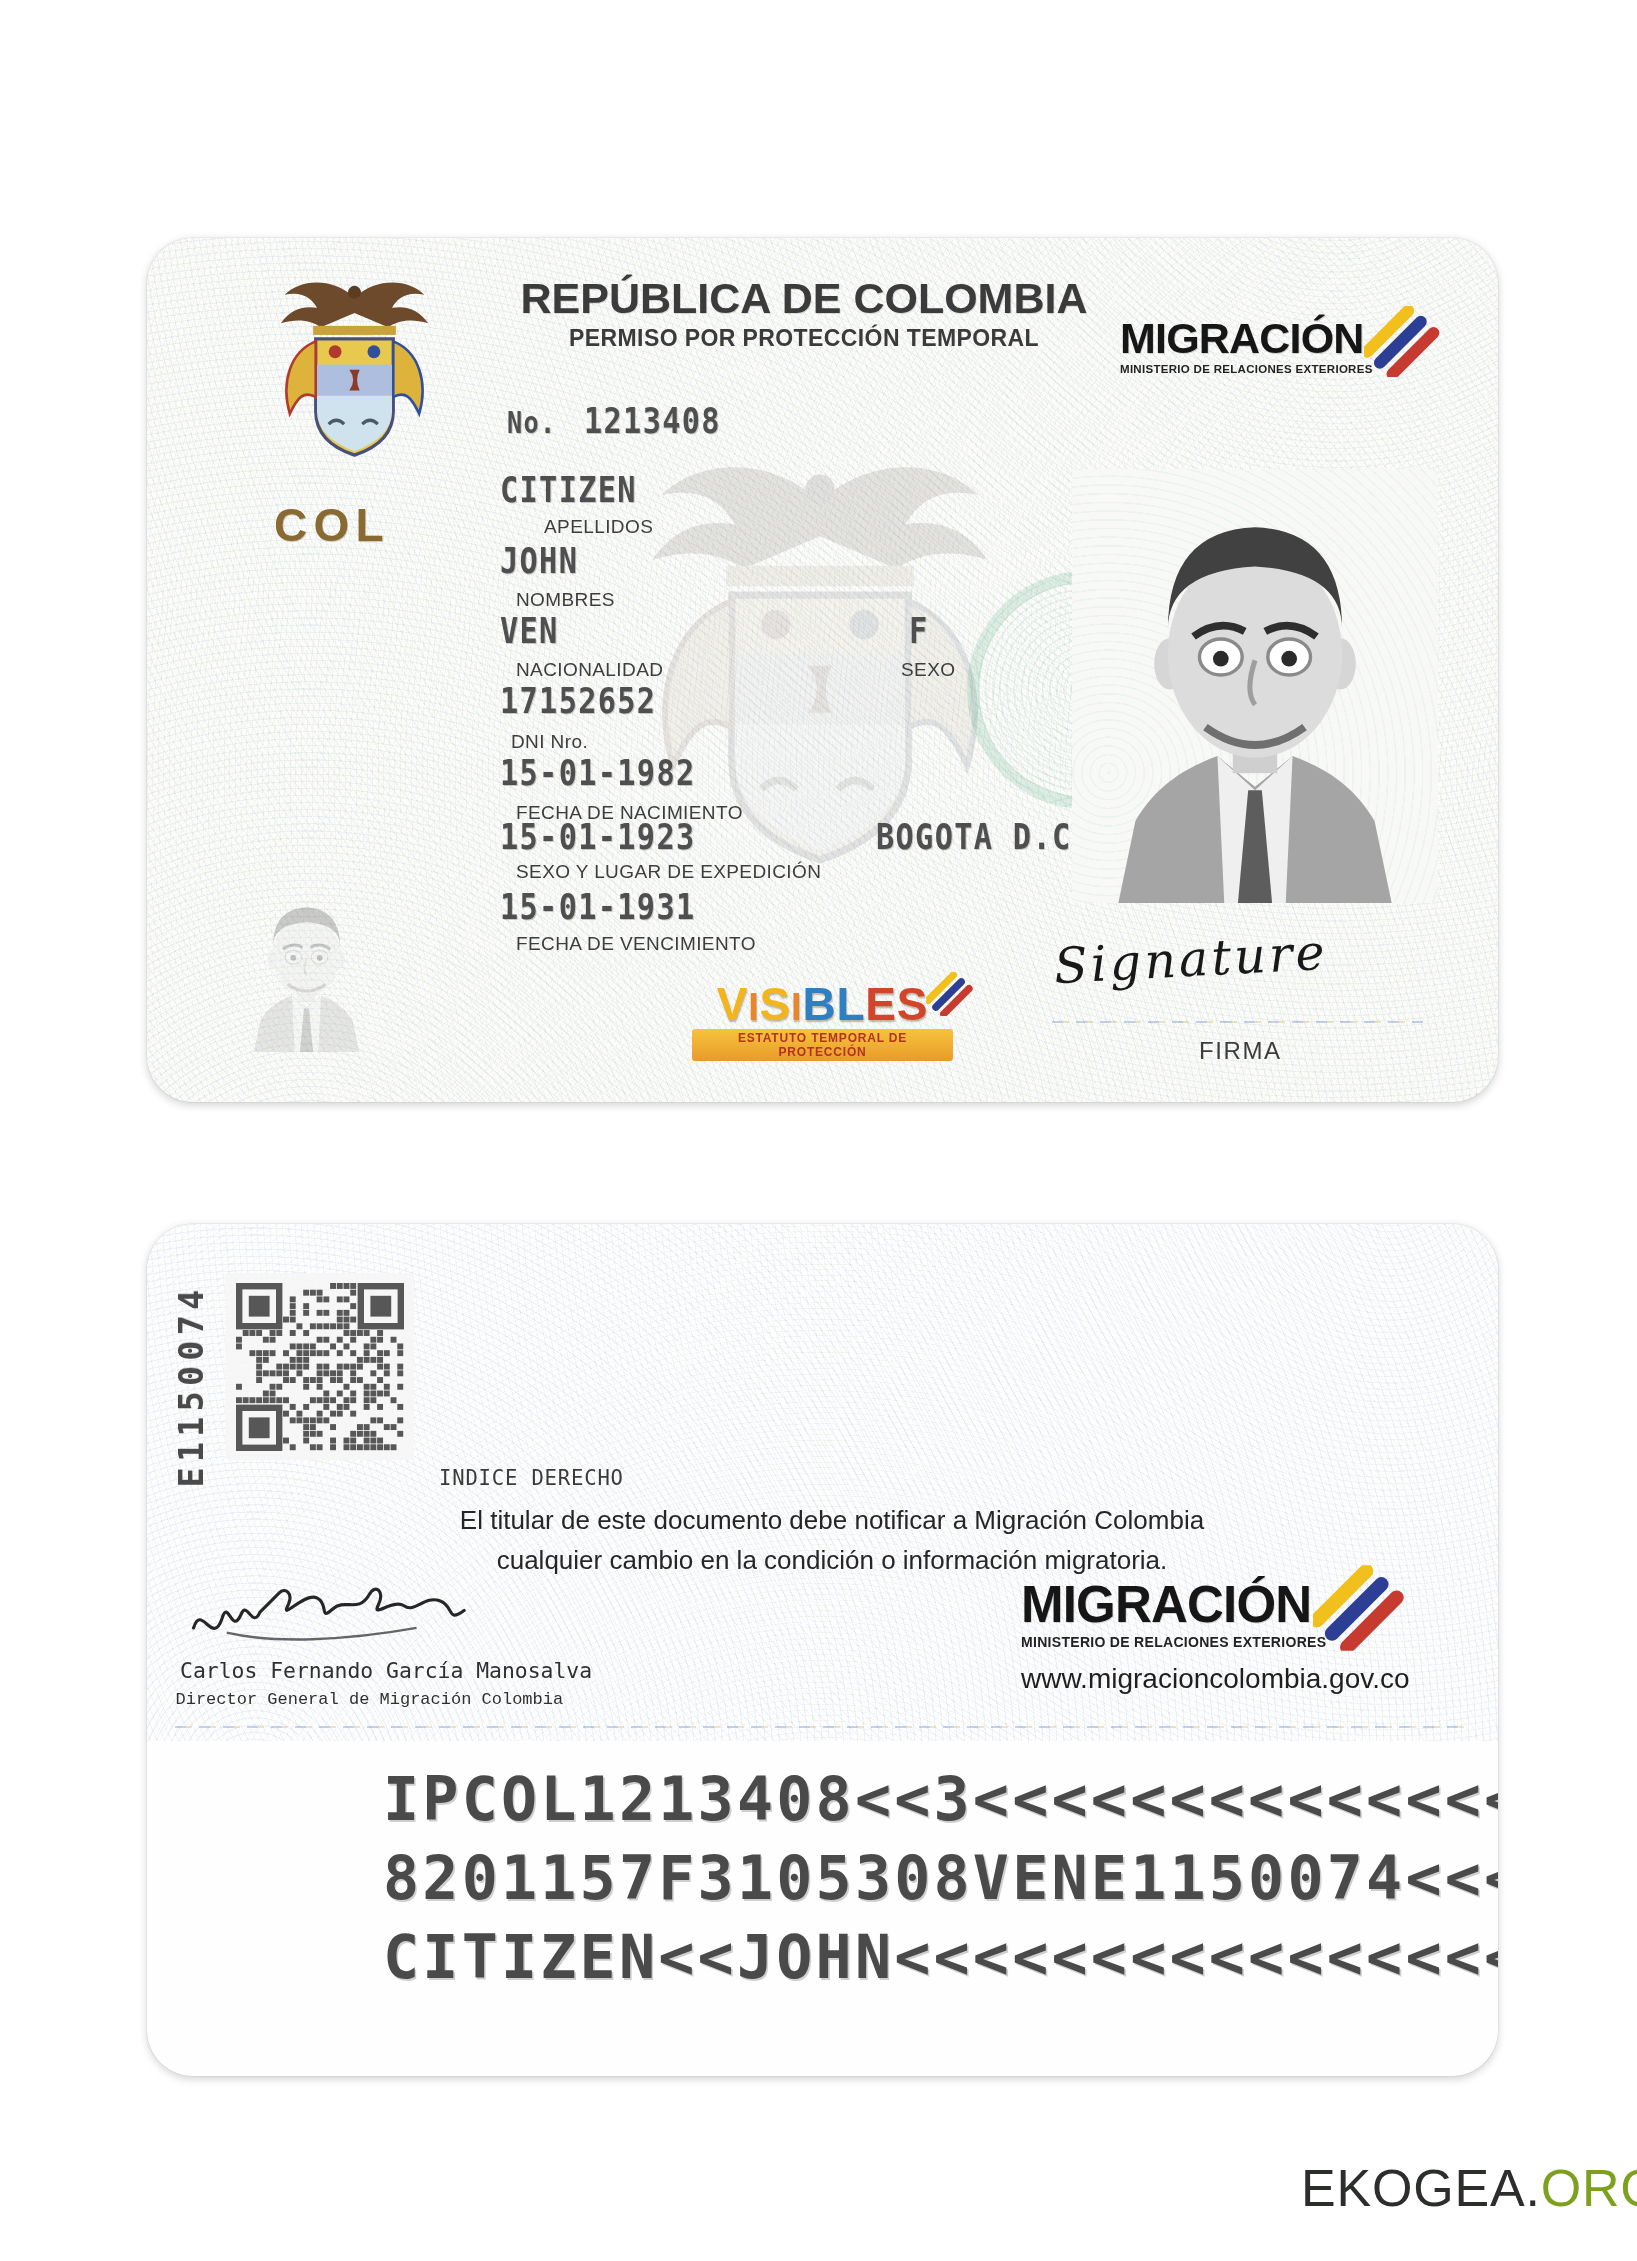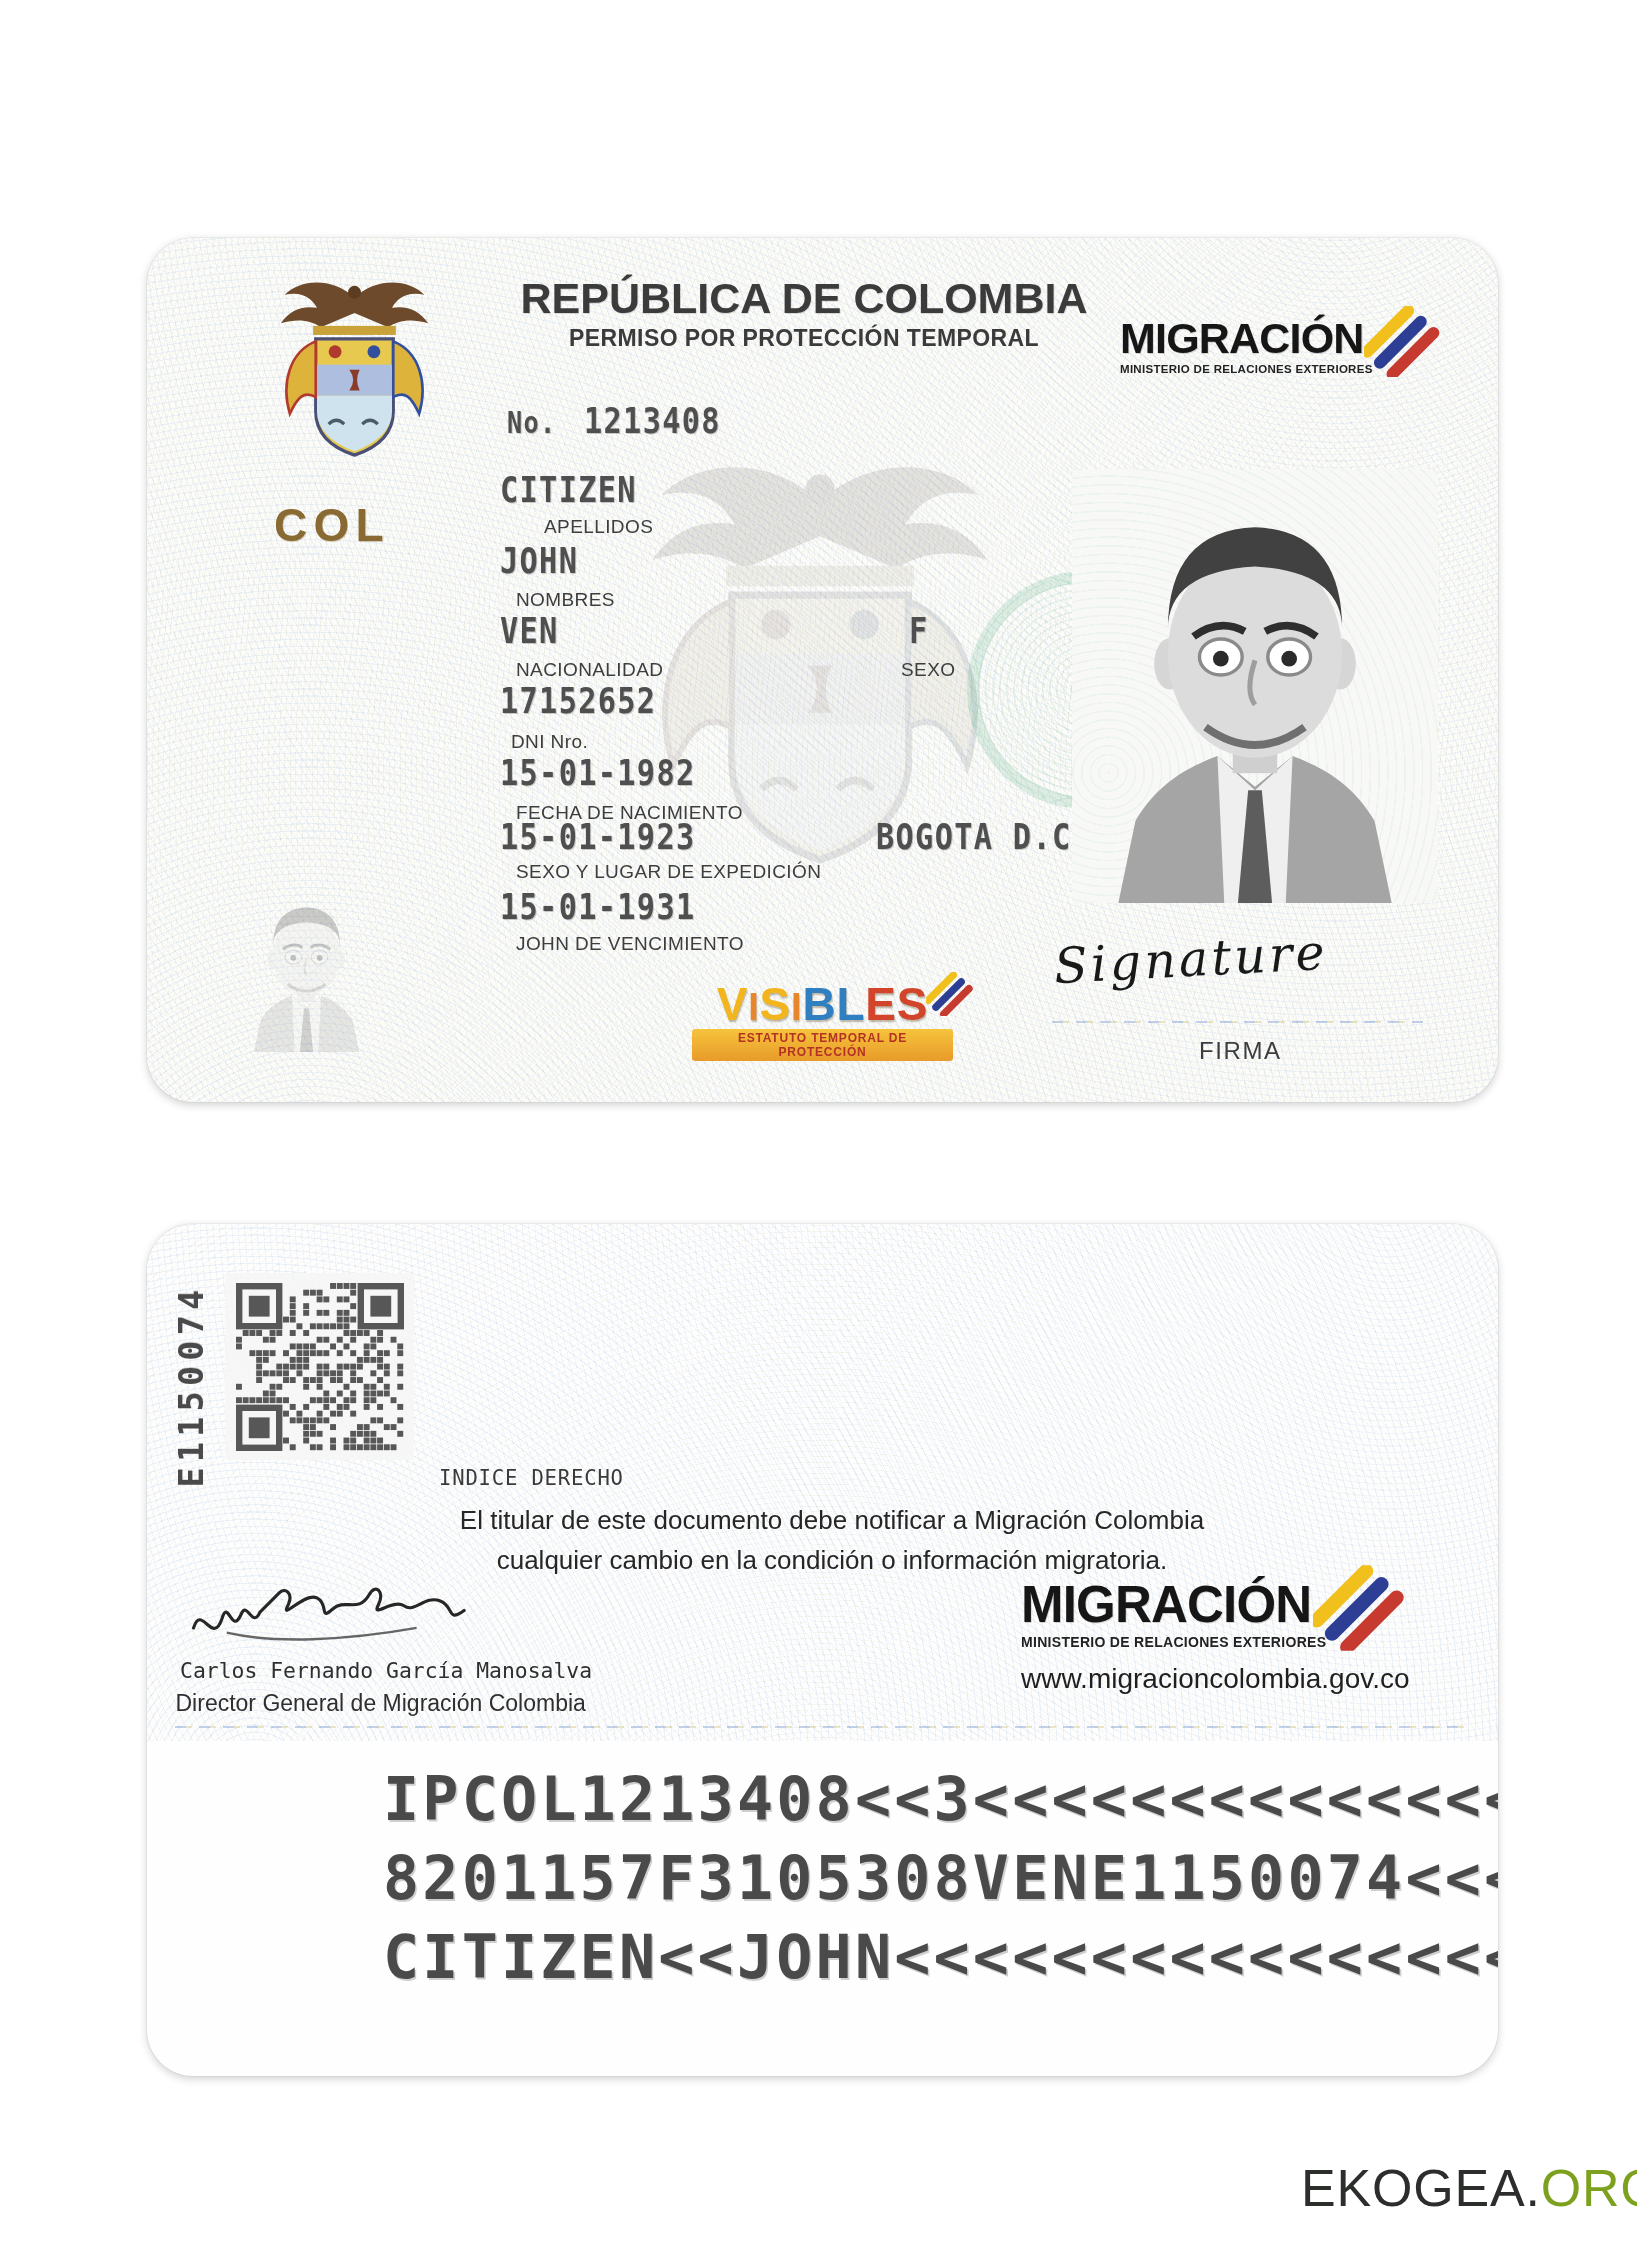--- a/index.html
+++ b/index.html
@@ -82,22 +82,22 @@
   .qr{position:absolute;left:78px;top:49px;width:189px;height:187px;background:rgba(246,246,246,.85);
       border-radius:3.2px;display:flex;align-items:center;justify-content:center;}
   .qr svg{display:block;}
   .indice{position:absolute;left:292px;top:242px;font-family:"DejaVu Sans Mono",monospace;
       font-size:20.6px;color:#3a3a3a;letter-spacing:0.8px;}
   .notice{position:absolute;left:158px;top:276px;width:1054px;text-align:center;
       font-size:26px;color:#262626;line-height:1.55;}
   .scribble{position:absolute;left:32px;top:347px;}
   .dname{position:absolute;left:33px;top:434px;font-family:"DejaVu Sans Mono",monospace;
       font-size:21.4px;color:#2f2f2f;}
-  .dtitle{position:absolute;left:28.5px;top:466px;font-family:Liberation Sans, sans-serif;
-      font-size:23px;color:#2f2f2f;}
+  .dtitle{position:absolute;left:28.5px;top:466px;font-family:Liberation Mono, monospace;
+      font-size:17px;color:#2f2f2f;}
   .backline{left:28px;top:502px;width:1295px;height:1.6px;}
   .mrz{position:absolute;left:236px;top:536px;font-family:"DejaVu Sans Mono",monospace;
       font-weight:700;font-size:60px;color:#4a4a4a;letter-spacing:3.2px;line-height:79px;
       text-shadow:1.6px 1.6px 0 rgba(120,120,120,.35);white-space:nowrap;}
   
   .ekogea{position:absolute;left:1301px;top:2158px;font-size:52px;letter-spacing:0.8px;}
   .ek-b,.ek-d{color:#2c2e2c;}
   .ek-s{color:#7da01e;}
   .defs{position:absolute;width:0;height:0;overflow:hidden;}
 </style>
@@ -190,21 +190,21 @@
     <span class="lbl" style="left:364px;top:494px;">DNI Nro.</span>
 
     <span class="val" style="left:353px;top:517px;">15-01-1982</span>
     <span class="lbl" style="left:369px;top:565px;">FECHA DE NACIMIENTO</span>
 
     <span class="val" style="left:353px;top:581px;">15-01-1923</span>
     <span class="val" style="left:729px;top:581px;">BOGOTA D.C.</span>
     <span class="lbl" style="left:369px;top:624px;">SEXO Y LUGAR DE EXPEDICIÓN</span>
 
     <span class="val" style="left:353px;top:651px;">15-01-1931</span>
-    <span class="lbl" style="left:369px;top:696px;">JOHN DE VENCIMIENTO</span>
+    <span class="lbl" style="left:369px;top:696px;">FECHA DE VENCIMIENTO</span>
 
     <div class="photo">
       <svg width="342" height="410" viewBox="0 0 200 240">
           <use href="#portrait"></use>
         </svg>
     </div>
     <svg class="ghost" width="133" height="158" viewBox="0 0 200 240">
         <use href="#portrait"></use>
       </svg>
 

